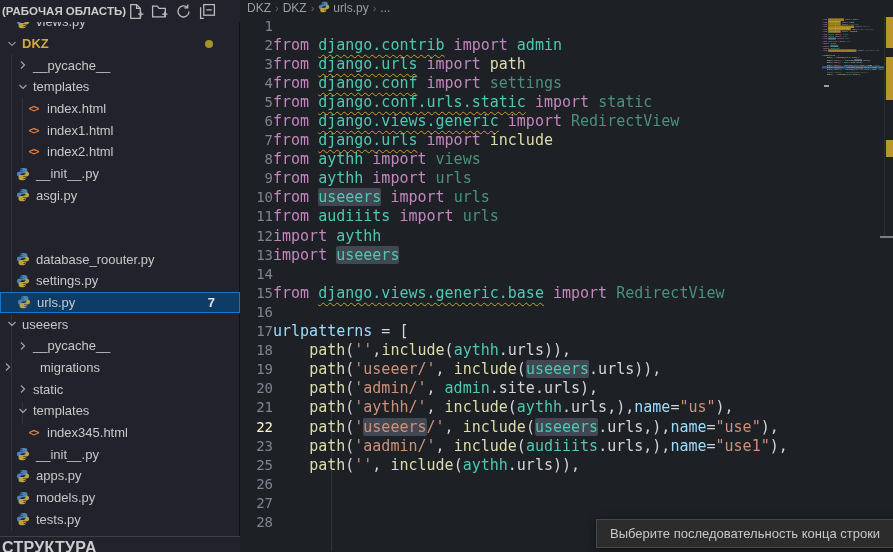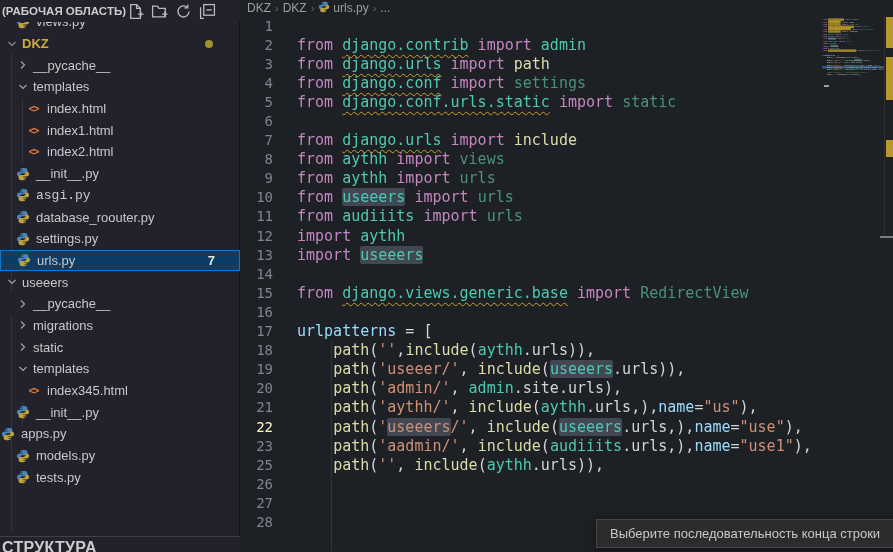--- a/index.html
+++ b/index.html
@@ -48,21 +48,21 @@
                 align-items:center; padding-left:6px; font-size:12px; color:#9d9d9d; gap:4px; }
   #breadcrumb .sep { color:#6b6b6b; font-size:11px; }
   #breadcrumb .bc-item { cursor:pointer; display:flex; align-items:center; gap:3px; }
   #breadcrumb svg { width:12px; height:12px; }
 
   #code-area { position:absolute; left:0; top:16px; width:100%; }
   .cl { display:flex; height:19.1px; align-items:center;
         font-family:"DejaVu Sans Mono", monospace; font-size:15px; }
   .cl .ln { width:32px; text-align:right; color:#7d8590; font-size:14px; flex:0 0 32px; }
   .cl.active .ln { color:#fef9c3; }
-  .cl .ctext { margin-left:24px; white-space:pre; }
+  .cl .ctext { white-space:pre; }
   .tk.kw   { color:#c586c0; }
   .tk.mod  { color:#4ec9b0; }
   .tk.modw { color:#4ec9b0; text-decoration:underline wavy #c9a227 1px; text-underline-offset:4px; }
   .tk.dim  { color:#4a9279; }
   .tk.fn   { color:#dcdcaa; }
   .tk.str  { color:#ce9178; }
   .tk.strh { color:#ce9178; background:#424754; border-radius:2px; }
   .tk.modh { color:#4ec9b0; background:#424754; border-radius:2px; }
   .tk.attr { color:#9cdcfe; }
   .tk.var  { color:#9cdcfe; }
@@ -175,30 +175,30 @@
         </div>
         <div class="tree-row" style="padding-left: 15px;">
           <span class="ficon">
             <svg viewBox="0 0 16 16">
               <path fill="#4a82b4" d="M7.9 1C5.7 1 5 2 5 3.2v1.4h3.1v.5H3.9C2.3 5.1 1 6.2 1 8s1.3 3 2.9 3H5V9.4C5 7.9 6.1 7 7.5 7h3.3C12 7 13 6.1 13 4.9V3.2C13 2 12.1 1 9.9 1zM6.6 2.2a.75.75 0 1 1 0 1.5.75.75 0 0 1 0-1.5z"></path>
               <path fill="#c0a23c" d="M8.1 15c2.2 0 2.9-1 2.9-2.2v-1.4H7.9v-.5h4.2c1.6 0 2.9-1.1 2.9-2.9s-1.3-3-2.9-3H11v1.6C11 8.1 9.9 9 8.5 9H5.2C4 9 3 9.9 3 11.1v1.7C3 14 3.9 15 6.1 15zm1.3-1.2a.75.75 0 1 1 0-1.5.75.75 0 0 1 0 1.5z"></path>
             </svg>
           </span>
           <span class="lbl">__init__.py</span>
         </div>
-        <div class="tree-row" style="padding-left: 15px; font-family: Liberation Mono, monospace;">
+        <div class="tree-row" style="padding-left: 15px;">
           <span class="ficon">
             <svg viewBox="0 0 16 16">
               <path fill="#4a82b4" d="M7.9 1C5.7 1 5 2 5 3.2v1.4h3.1v.5H3.9C2.3 5.1 1 6.2 1 8s1.3 3 2.9 3H5V9.4C5 7.9 6.1 7 7.5 7h3.3C12 7 13 6.1 13 4.9V3.2C13 2 12.1 1 9.9 1zM6.6 2.2a.75.75 0 1 1 0 1.5.75.75 0 0 1 0-1.5z"></path>
               <path fill="#c0a23c" d="M8.1 15c2.2 0 2.9-1 2.9-2.2v-1.4H7.9v-.5h4.2c1.6 0 2.9-1.1 2.9-2.9s-1.3-3-2.9-3H11v1.6C11 8.1 9.9 9 8.5 9H5.2C4 9 3 9.9 3 11.1v1.7C3 14 3.9 15 6.1 15zm1.3-1.2a.75.75 0 1 1 0-1.5.75.75 0 0 1 0 1.5z"></path>
             </svg>
           </span>
           <span class="lbl">asgi.py</span>
         </div>
-        <div class="tree-row" style="padding-left: 15px;">
+        <div class="tree-row" style="padding-left: 15px; margin-top: 42px;">
           <span class="ficon">
             <svg viewBox="0 0 16 16">
               <path fill="#4a82b4" d="M7.9 1C5.7 1 5 2 5 3.2v1.4h3.1v.5H3.9C2.3 5.1 1 6.2 1 8s1.3 3 2.9 3H5V9.4C5 7.9 6.1 7 7.5 7h3.3C12 7 13 6.1 13 4.9V3.2C13 2 12.1 1 9.9 1zM6.6 2.2a.75.75 0 1 1 0 1.5.75.75 0 0 1 0-1.5z"></path>
               <path fill="#c0a23c" d="M8.1 15c2.2 0 2.9-1 2.9-2.2v-1.4H7.9v-.5h4.2c1.6 0 2.9-1.1 2.9-2.9s-1.3-3-2.9-3H11v1.6C11 8.1 9.9 9 8.5 9H5.2C4 9 3 9.9 3 11.1v1.7C3 14 3.9 15 6.1 15zm1.3-1.2a.75.75 0 1 1 0-1.5.75.75 0 0 1 0 1.5z"></path>
             </svg>
           </span>
           <span class="lbl">database_roouter.py</span>
         </div>
         <div class="tree-row" style="padding-left: 15px;">
           <span class="ficon">
@@ -224,21 +224,21 @@
               <path d="M4.5 6l3.5 3.5L11.5 6" stroke="#b9b9b9" stroke-width="1.2" fill="none"></path>
             </svg></span>
           <span class="lbl">useeers</span>
         </div>
         <div class="tree-row" style="padding-left: 15px;">
           <span class="chev closed"><svg viewBox="0 0 16 16">
               <path d="M4.5 6l3.5 3.5L11.5 6" stroke="#b9b9b9" stroke-width="1.2" fill="none"></path>
             </svg></span>
           <span class="lbl">__pycache__</span>
         </div>
-        <div class="tree-row" style="padding-left: 15px;">
+        <div class="tree-row" style="padding-left: 0; gap: 22px;">
           <span class="chev closed"><svg viewBox="0 0 16 16">
               <path d="M4.5 6l3.5 3.5L11.5 6" stroke="#b9b9b9" stroke-width="1.2" fill="none"></path>
             </svg></span>
           <span class="lbl">migrations</span>
         </div>
         <div class="tree-row" style="padding-left: 15px;">
           <span class="chev closed"><svg viewBox="0 0 16 16">
               <path d="M4.5 6l3.5 3.5L11.5 6" stroke="#b9b9b9" stroke-width="1.2" fill="none"></path>
             </svg></span>
           <span class="lbl">static</span>
@@ -257,21 +257,21 @@
         </div>
         <div class="tree-row" style="padding-left: 15px;">
           <span class="ficon">
             <svg viewBox="0 0 16 16">
               <path fill="#4a82b4" d="M7.9 1C5.7 1 5 2 5 3.2v1.4h3.1v.5H3.9C2.3 5.1 1 6.2 1 8s1.3 3 2.9 3H5V9.4C5 7.9 6.1 7 7.5 7h3.3C12 7 13 6.1 13 4.9V3.2C13 2 12.1 1 9.9 1zM6.6 2.2a.75.75 0 1 1 0 1.5.75.75 0 0 1 0-1.5z"></path>
               <path fill="#c0a23c" d="M8.1 15c2.2 0 2.9-1 2.9-2.2v-1.4H7.9v-.5h4.2c1.6 0 2.9-1.1 2.9-2.9s-1.3-3-2.9-3H11v1.6C11 8.1 9.9 9 8.5 9H5.2C4 9 3 9.9 3 11.1v1.7C3 14 3.9 15 6.1 15zm1.3-1.2a.75.75 0 1 1 0-1.5.75.75 0 0 1 0 1.5z"></path>
             </svg>
           </span>
           <span class="lbl">__init__.py</span>
         </div>
-        <div class="tree-row" style="">
+        <div class="tree-row" style="padding-left: 15px;">
           <span class="ficon">
             <svg viewBox="0 0 16 16">
               <path fill="#4a82b4" d="M7.9 1C5.7 1 5 2 5 3.2v1.4h3.1v.5H3.9C2.3 5.1 1 6.2 1 8s1.3 3 2.9 3H5V9.4C5 7.9 6.1 7 7.5 7h3.3C12 7 13 6.1 13 4.9V3.2C13 2 12.1 1 9.9 1zM6.6 2.2a.75.75 0 1 1 0 1.5.75.75 0 0 1 0-1.5z"></path>
               <path fill="#c0a23c" d="M8.1 15c2.2 0 2.9-1 2.9-2.2v-1.4H7.9v-.5h4.2c1.6 0 2.9-1.1 2.9-2.9s-1.3-3-2.9-3H11v1.6C11 8.1 9.9 9 8.5 9H5.2C4 9 3 9.9 3 11.1v1.7C3 14 3.9 15 6.1 15zm1.3-1.2a.75.75 0 1 1 0-1.5.75.75 0 0 1 0 1.5z"></path>
             </svg>
           </span>
           <span class="lbl">apps.py</span>
         </div>
         <div class="tree-row" style="padding-left: 15px;">
           <span class="ficon">
@@ -333,20 +333,21 @@
         <div class="cl">
           <span class="ln">4</span>
           <span class="ctext"><span class="tk kw">from </span><span class="tk modw">django.conf</span><span class="tk kw"> import </span><span class="tk dim">settings</span></span>
         </div>
         <div class="cl">
           <span class="ln">5</span>
           <span class="ctext"><span class="tk kw">from </span><span class="tk modw">django.conf.urls.static</span><span class="tk kw"> import </span><span class="tk dim">static</span></span>
         </div>
         <div class="cl">
           <span class="ln">6</span>
+          <span class="ctext"><span class="tk kw">from </span><span class="tk modw">django.views.generic</span><span class="tk kw"> import </span><span class="tk dim">RedirectView</span></span>
         </div>
         <div class="cl">
           <span class="ln">7</span>
           <span class="ctext"><span class="tk kw">from </span><span class="tk modw">django.urls</span><span class="tk kw"> import </span><span class="tk fn">include</span></span>
         </div>
         <div class="cl">
           <span class="ln">8</span>
           <span class="ctext"><span class="tk kw">from </span><span class="tk mod">aythh</span><span class="tk kw"> import </span><span class="tk dim">views</span></span>
         </div>
         <div class="cl">

